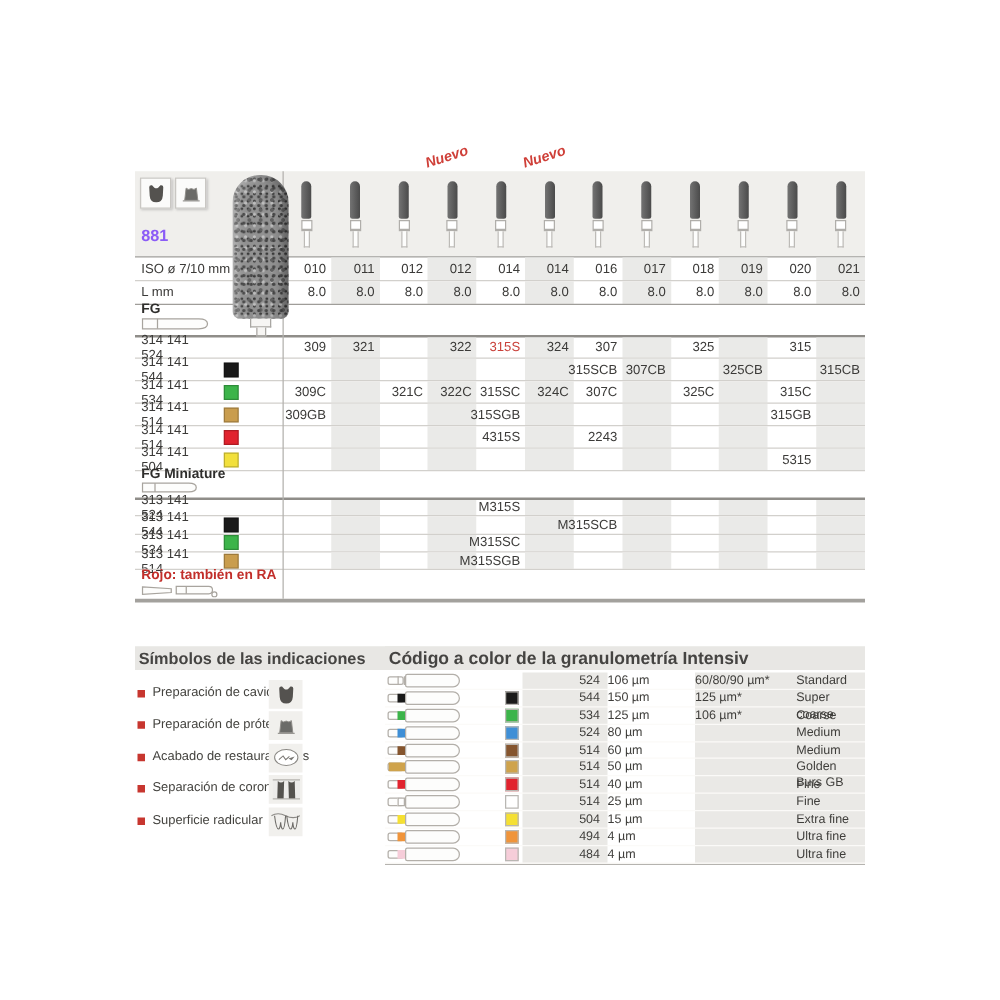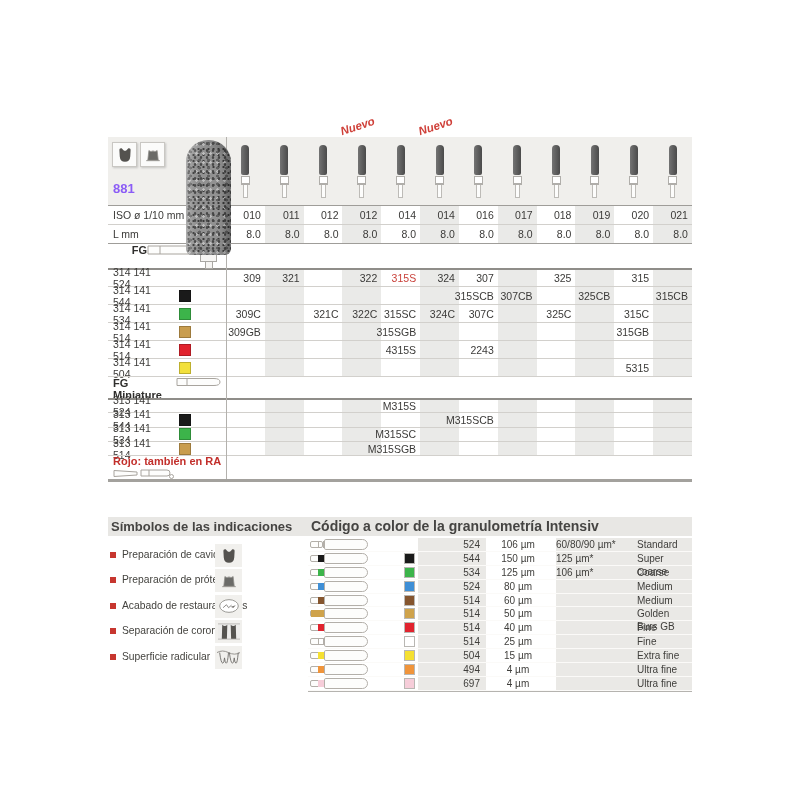--- a/index.html
+++ b/index.html
@@ -28,21 +28,21 @@
   .trow{display:flex;position:relative;align-items:stretch}
   .label-cell{width:118px;padding-left:5px;display:flex;align-items:center}
   .code-text{display:inline-block;width:58px}
   .cell{width:38.83px;text-align:right;padding-right:4px;display:flex;align-items:center;justify-content:flex-end}
   .stripe{background:#eaeae8}
   .red{color:#c9413a}
   .r-iso{height:19px;border-top:1px solid #9f9d99}
   .r-l{height:19px;border-top:1px solid #d2d0cc}
   .r-sec{height:25px;border-top:1px solid #9f9d99}
   .r-secm{height:22px;border-top:1px solid #d2d0cc}
-  .sec-label{display:flex;flex-direction:row;justify-content:center;align-items:flex-start;padding-left:5px;width:118px}
+  .sec-label{display:flex;flex-direction:column;justify-content:flex-end;align-items:flex-start;padding-left:5px;width:118px}
   .sec-label b{font-size:11px;color:#2f2e2c}
   .r-data{height:18px;border-top:1px solid #d2d0cc}
   .r-data.hfirst{border-top:2px solid #8f8d89}
   .r-datam{height:14.3px;border-top:1px solid #d2d0cc}
   .r-datam.hfirst{border-top:2px solid #8f8d89}
   .r-rojo{height:24px;border-top:1px solid #d2d0cc}
   .rojo-wrap{padding-left:5px;display:flex;flex-direction:column;justify-content:center;align-items:flex-start}
   .rojo-text{color:#c22f2b;font-weight:bold;font-size:11px;line-height:12px}
   .sq{width:12px;height:12px;flex:none;border:1px solid rgba(0,0,0,.22);margin-left:8px}
 
@@ -57,21 +57,21 @@
   
   .gran{position:absolute;left:308px;top:517px;width:384px;font-size:10px}
   .gran .bar-title{font-size:14px}
   .gran-table{position:relative;margin-top:2px;border-bottom:1px solid #b5b3af}
   .gband{position:absolute;top:0;bottom:0;background:#eae9e6;z-index:0}
   .gband.code{left:110px;width:68px}
   .gband.alt{left:248px;width:136px}
   .gran-row{position:relative;height:13.9px;border-bottom:1px solid #fbfaf8;z-index:1}
   .gran-row .gtxt{position:absolute;top:0;line-height:13px;color:#3f3e3b}
   .g-code{left:110px;width:62px;text-align:right}
-  .g-grit{left:178px;width:64px;text-align:center}
+  .g-grit{left:178px;width:64px;text-align:left}
   .g-alt{left:248px;width:72px;text-align:left}
   .g-name{left:329px;text-align:left}
   .gsq{position:absolute;left:96px;top:1px;width:11px;height:11px;border:1px solid #b9b7b3}
   .gbur{position:absolute;left:2px;top:1px;width:58px;height:11px}
   .gbur-tail{position:absolute;left:0;top:2px;width:13px;height:7px;border:1px solid #b3afa9;border-radius:2px;background:#fdfdfc}
   .gbur-body{position:absolute;left:14px;top:0;width:44px;height:11px;border:1px solid #b3afa9;border-radius:2px 6px 6px 2px;background:#fdfdfc}
   .gbur-band{position:absolute;left:8px;top:2px;width:6px;height:7px;z-index:2}
   .gbur-band.ticks{background:transparent;border-left:1px solid #b3afa9;border-right:1px solid #b3afa9}
   .gbur-band.white{background:#fff;border:1px solid #b3afa9}
   .gbur-band.wide{left:1px;width:13px}
@@ -162,21 +162,21 @@
           </div>
         </div>
       <div class="big-bur">
         <div class="big-head"></div>
         <div class="big-neck"></div>
         <div class="big-shank"></div>
       </div>
     </div>
 
     <div class="trow r-iso">
-      <div class="label-cell">ISO ø 1/10 mm</div>
+      <div class="label-cell">ISO ø 7/10 mm</div>
       <span id="iso-cells" style="display:flex">
           <div class="cell">010</div>
           <div class="cell stripe">011</div>
           <div class="cell">012</div>
           <div class="cell stripe">012</div>
           <div class="cell">014</div>
           <div class="cell stripe">014</div>
           <div class="cell">016</div>
           <div class="cell stripe">017</div>
           <div class="cell">018</div>
@@ -598,21 +598,21 @@
           <div class="gtxt g-alt"></div>
           <div class="gtxt g-name">Ultra fine</div>
         </div>
         <div class="gran-row">
           <div class="gbur">
             <div class="gbur-tail"></div>
             <div class="gbur-body"></div>
             <div class="gbur-band" style="background: rgb(246, 205, 217);"></div>
           </div>
           <div class="gsq" style="background: rgb(246, 205, 217);"></div>
-          <div class="gtxt g-code">697</div>
+          <div class="gtxt g-code">484</div>
           <div class="gtxt g-grit">4 µm</div>
           <div class="gtxt g-alt"></div>
           <div class="gtxt g-name">Ultra fine</div>
         </div>
       </div>
   </div>
 
 </div>
 
 </body></html>

